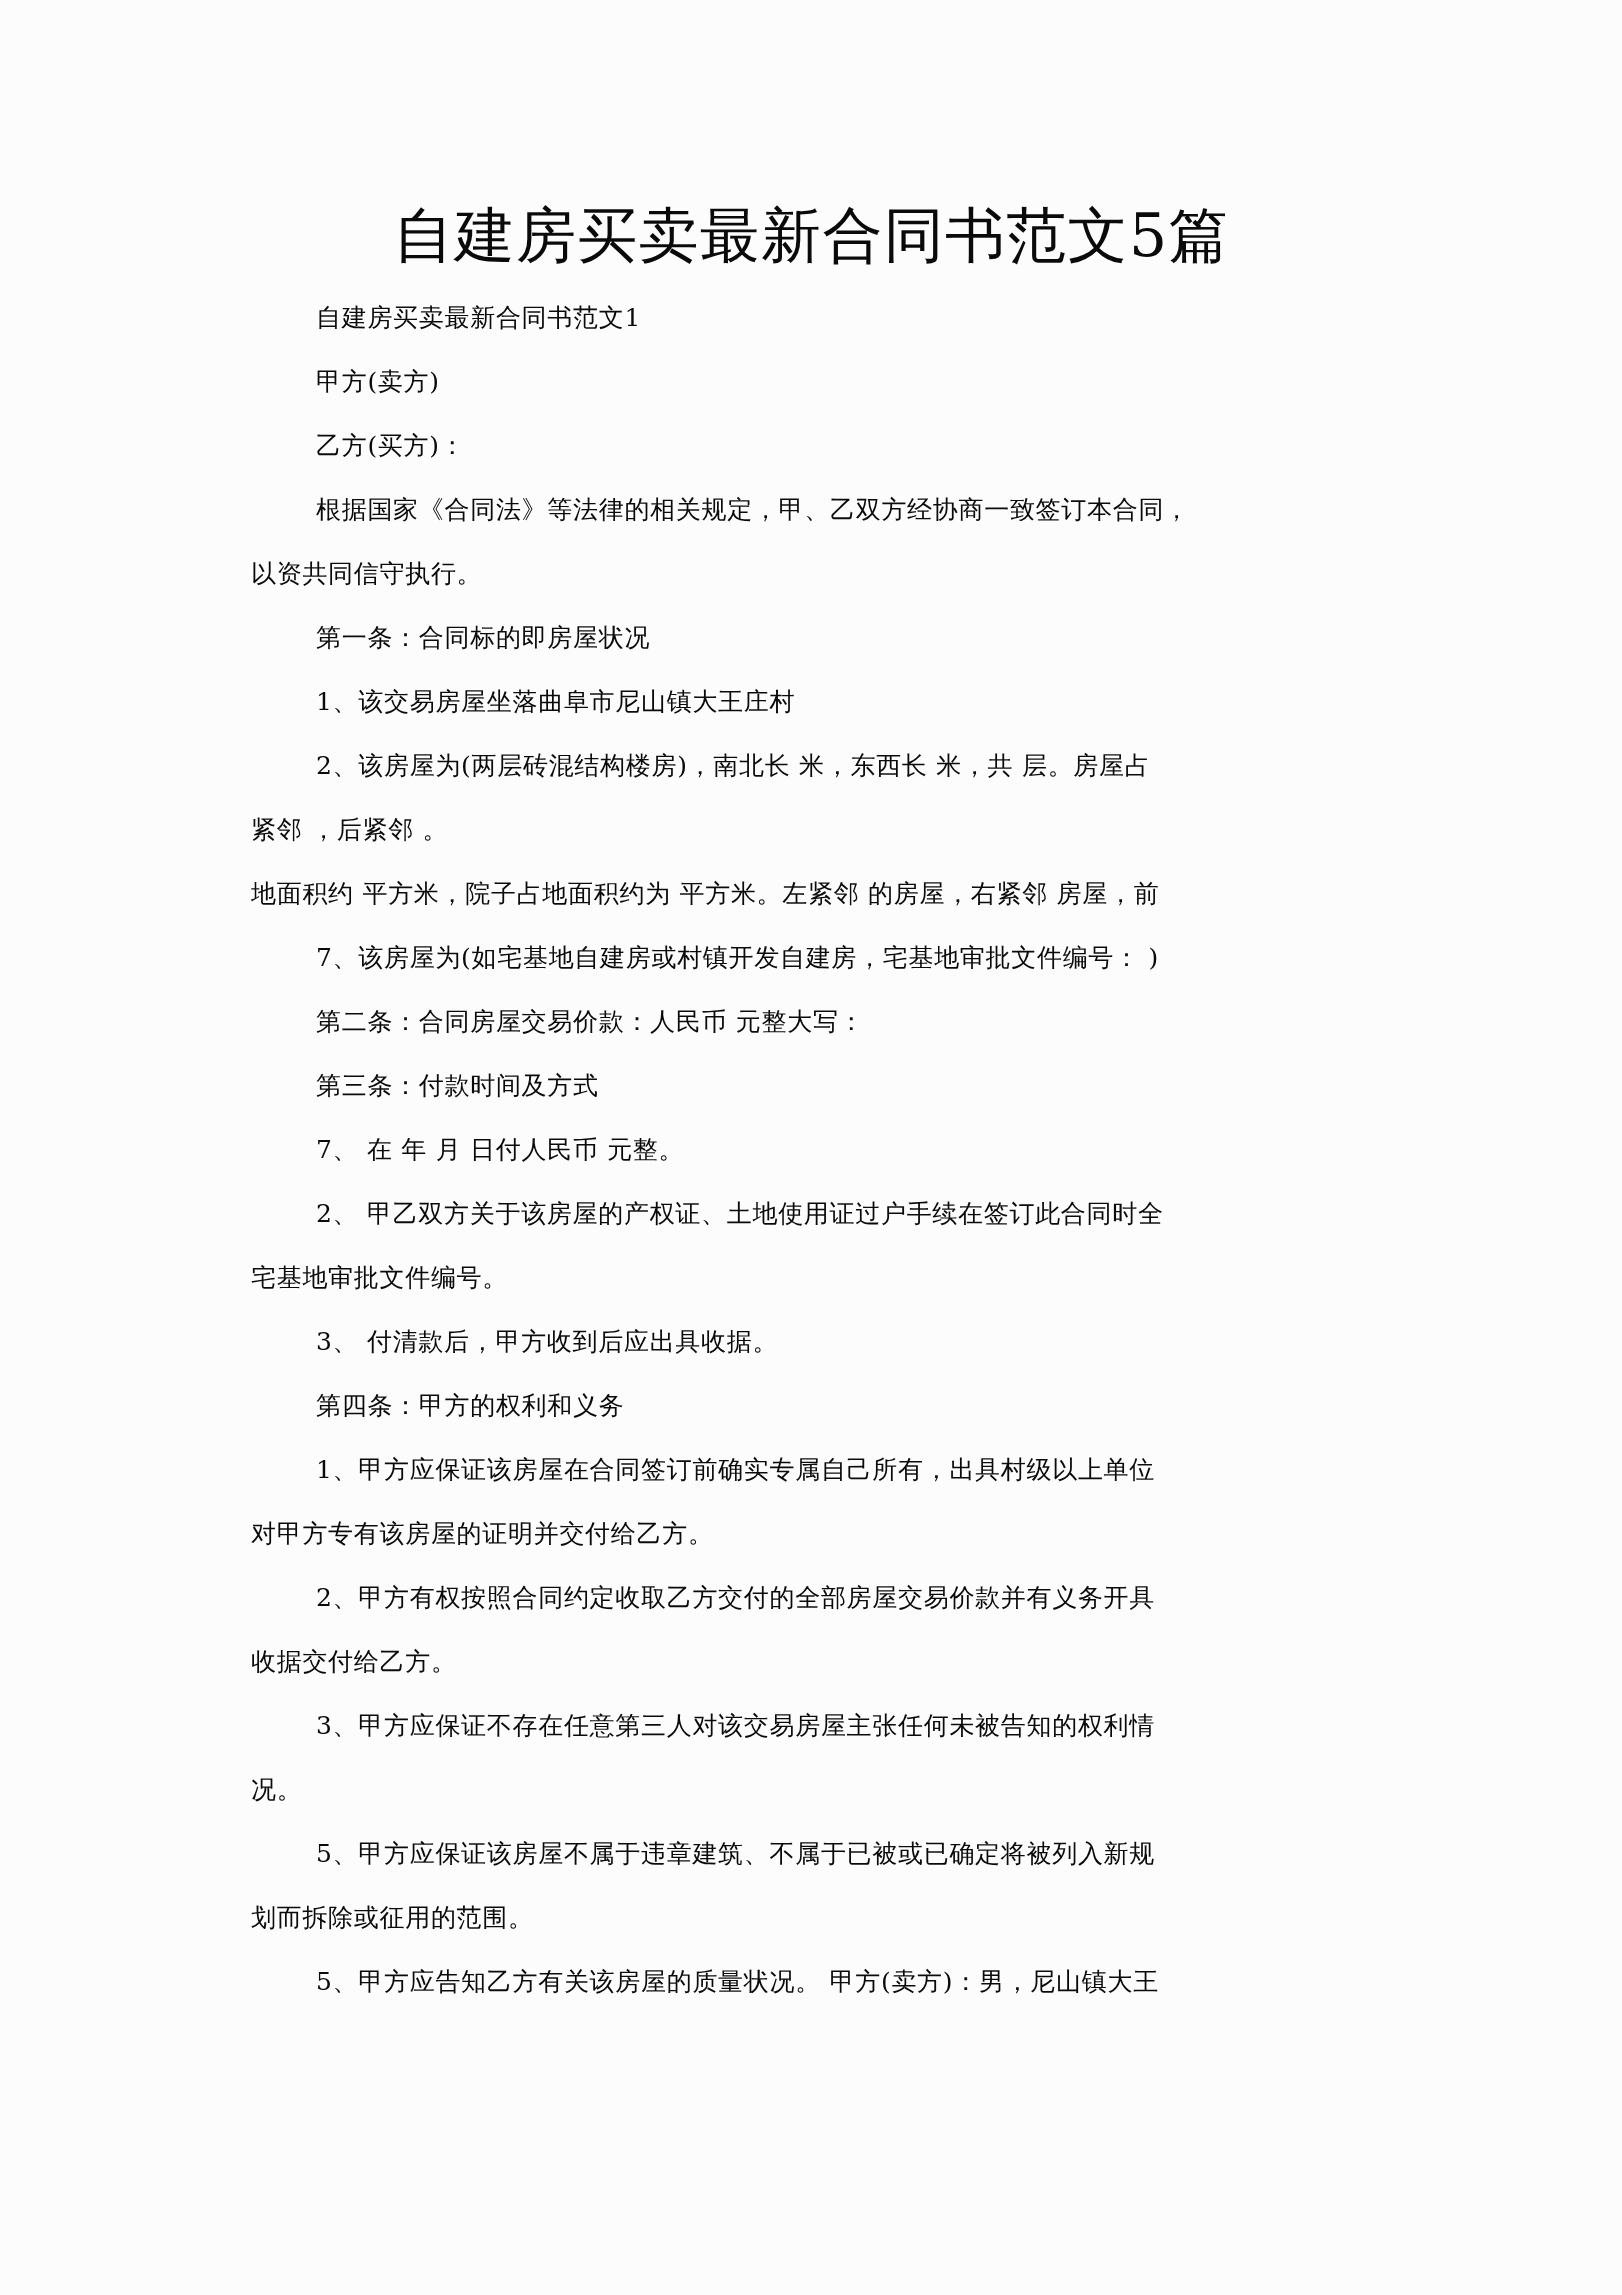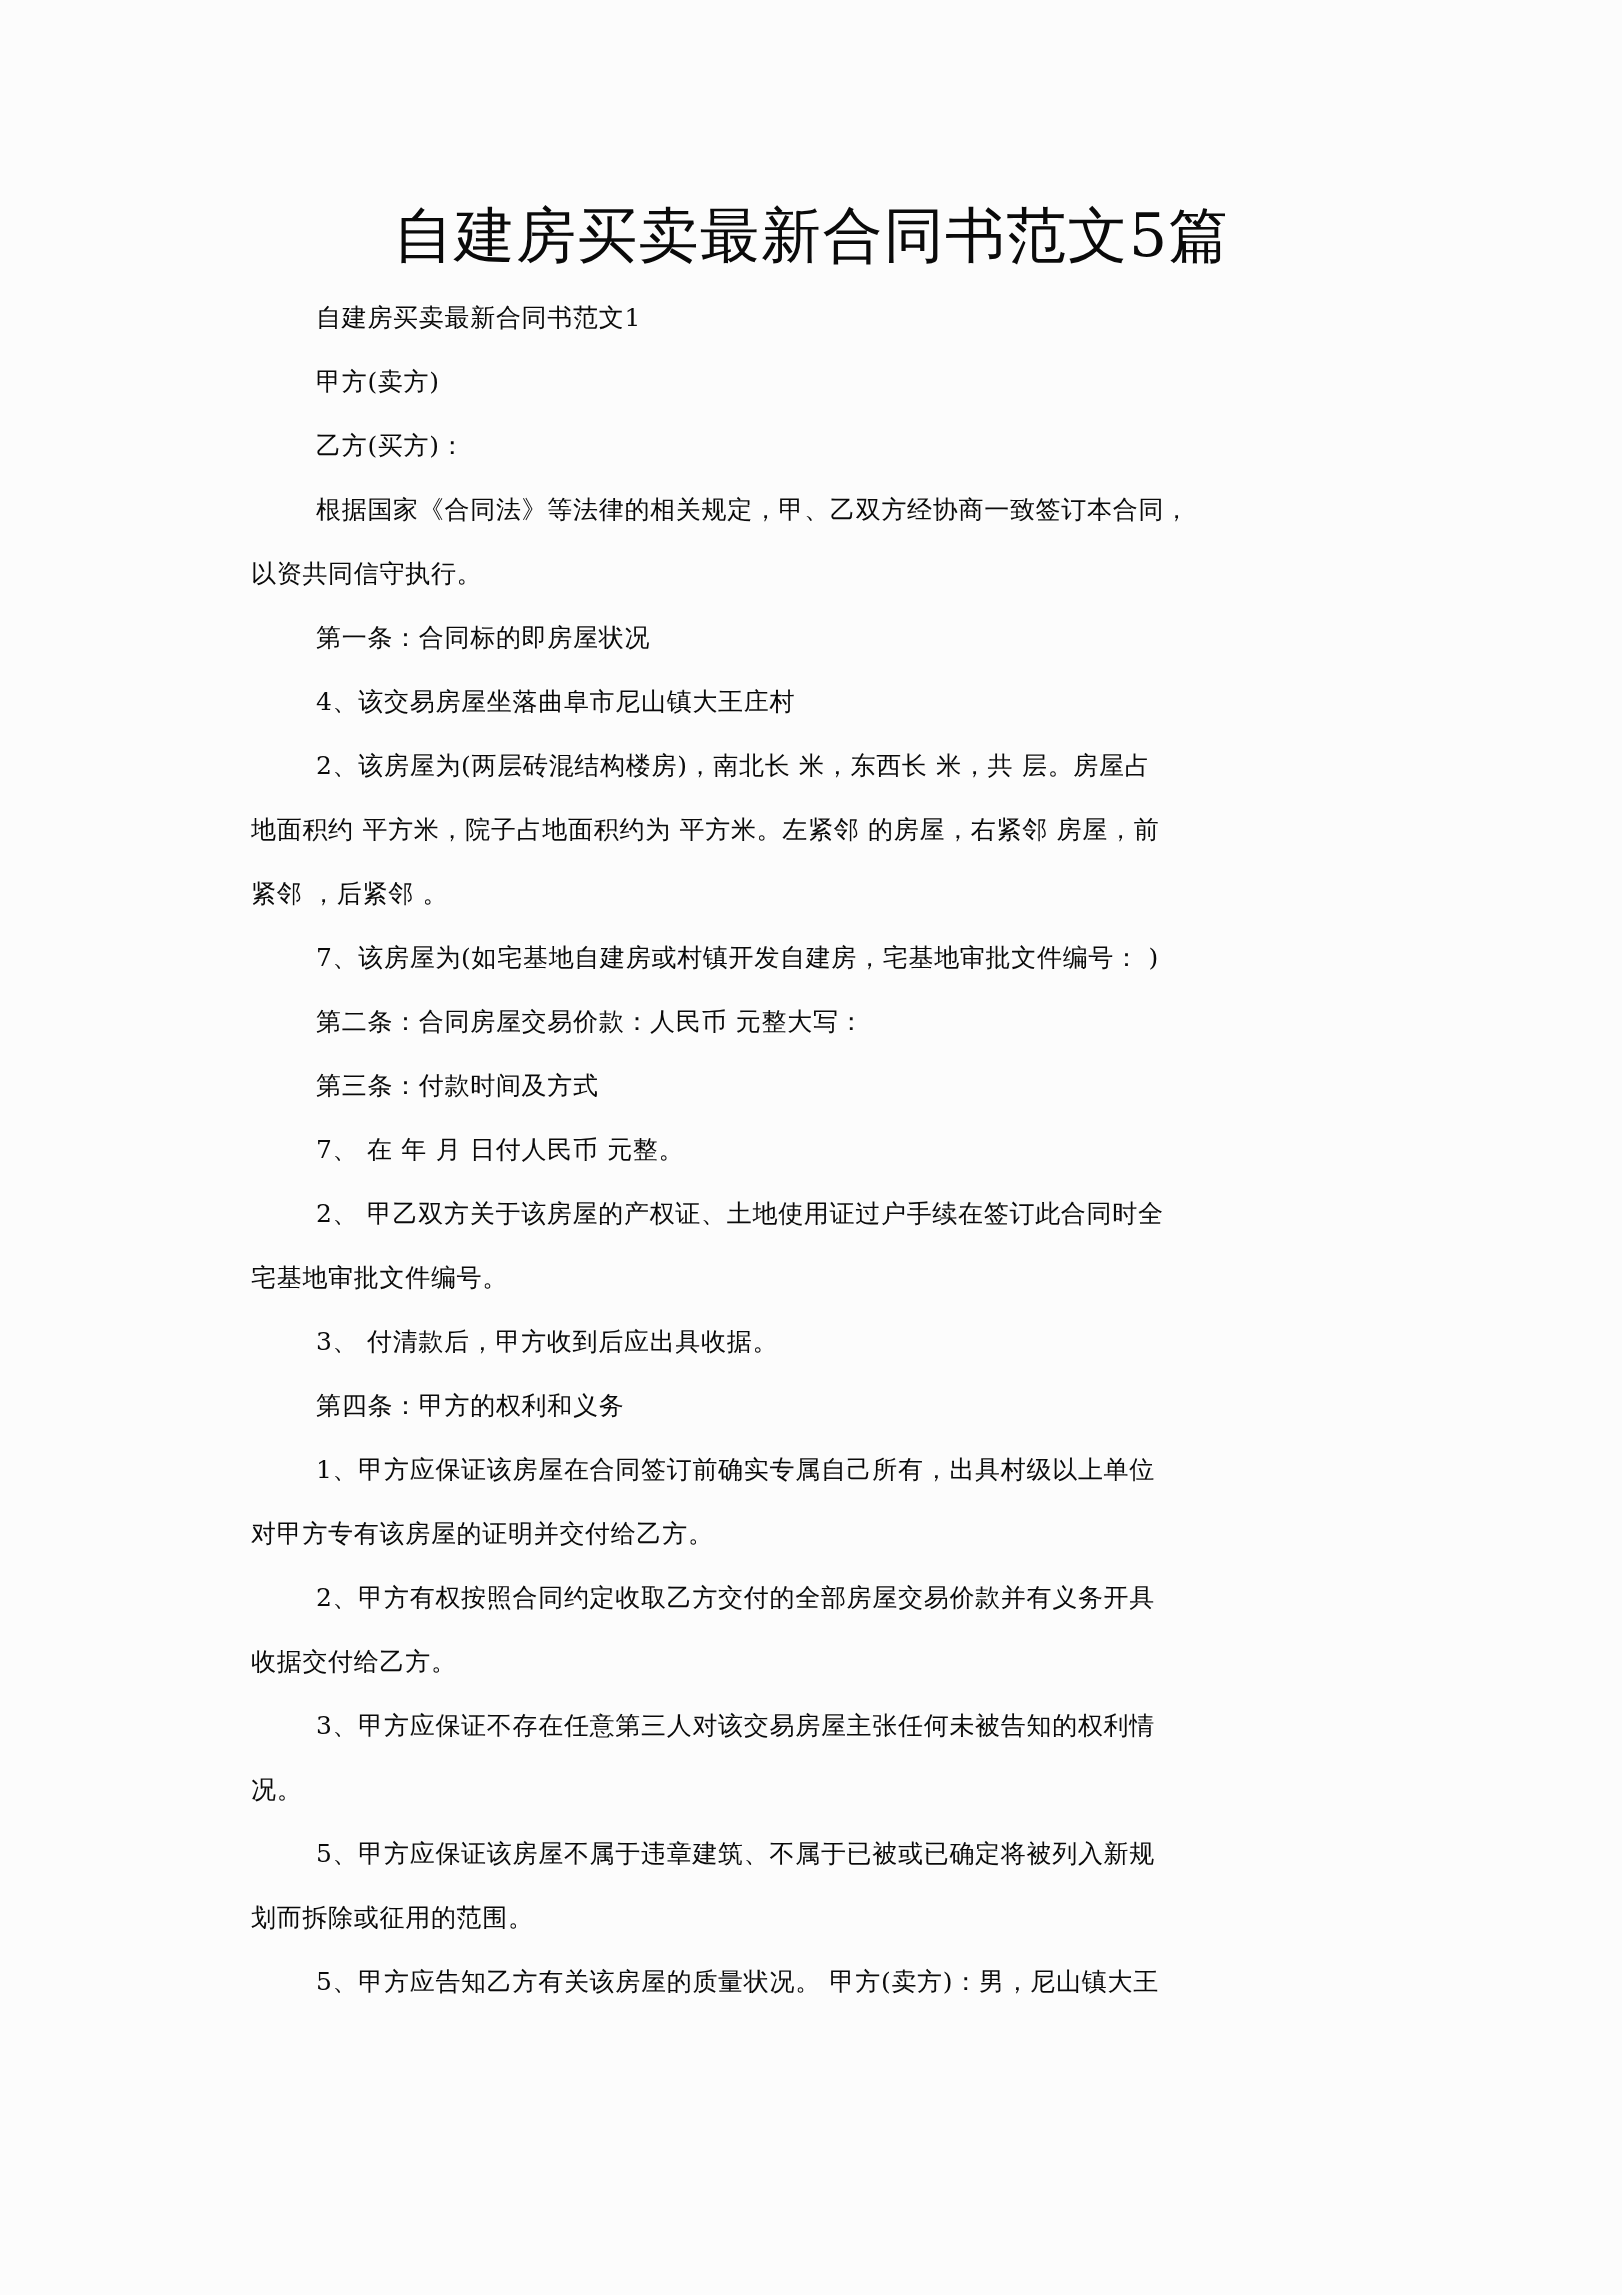--- a/index.html
+++ b/index.html
@@ -71,26 +71,26 @@
       <div class="line indent">乙方(买方)：</div>
     </div>
     <div>
       <div class="line indent">根据国家《合同法》等法律的相关规定，甲、乙双方经协商一致签订本合同，</div>
       <div class="line">以资共同信守执行。</div>
     </div>
     <div>
       <div class="line indent">第一条：合同标的即房屋状况</div>
     </div>
     <div>
-      <div class="line indent">4、该交易房屋坐落曲阜市尼山镇大王庄村</div>
+      <div class="line indent">1、该交易房屋坐落曲阜市尼山镇大王庄村</div>
     </div>
     <div>
       <div class="line indent">2、该房屋为(两层砖混结构楼房)，南北长  米，东西长  米，共  层。房屋占</div>
+      <div class="line">紧邻  ，后紧邻  。</div>
       <div class="line">地面积约  平方米，院子占地面积约为  平方米。左紧邻  的房屋，右紧邻  房屋，前</div>
-      <div class="line">紧邻  ，后紧邻  。</div>
     </div>
     <div>
       <div class="line indent">7、该房屋为(如宅基地自建房或村镇开发自建房，宅基地审批文件编号：  )</div>
     </div>
     <div>
       <div class="line indent">第二条：合同房屋交易价款：人民币  元整大写：</div>
     </div>
     <div>
       <div class="line indent">第三条：付款时间及方式</div>
     </div>

